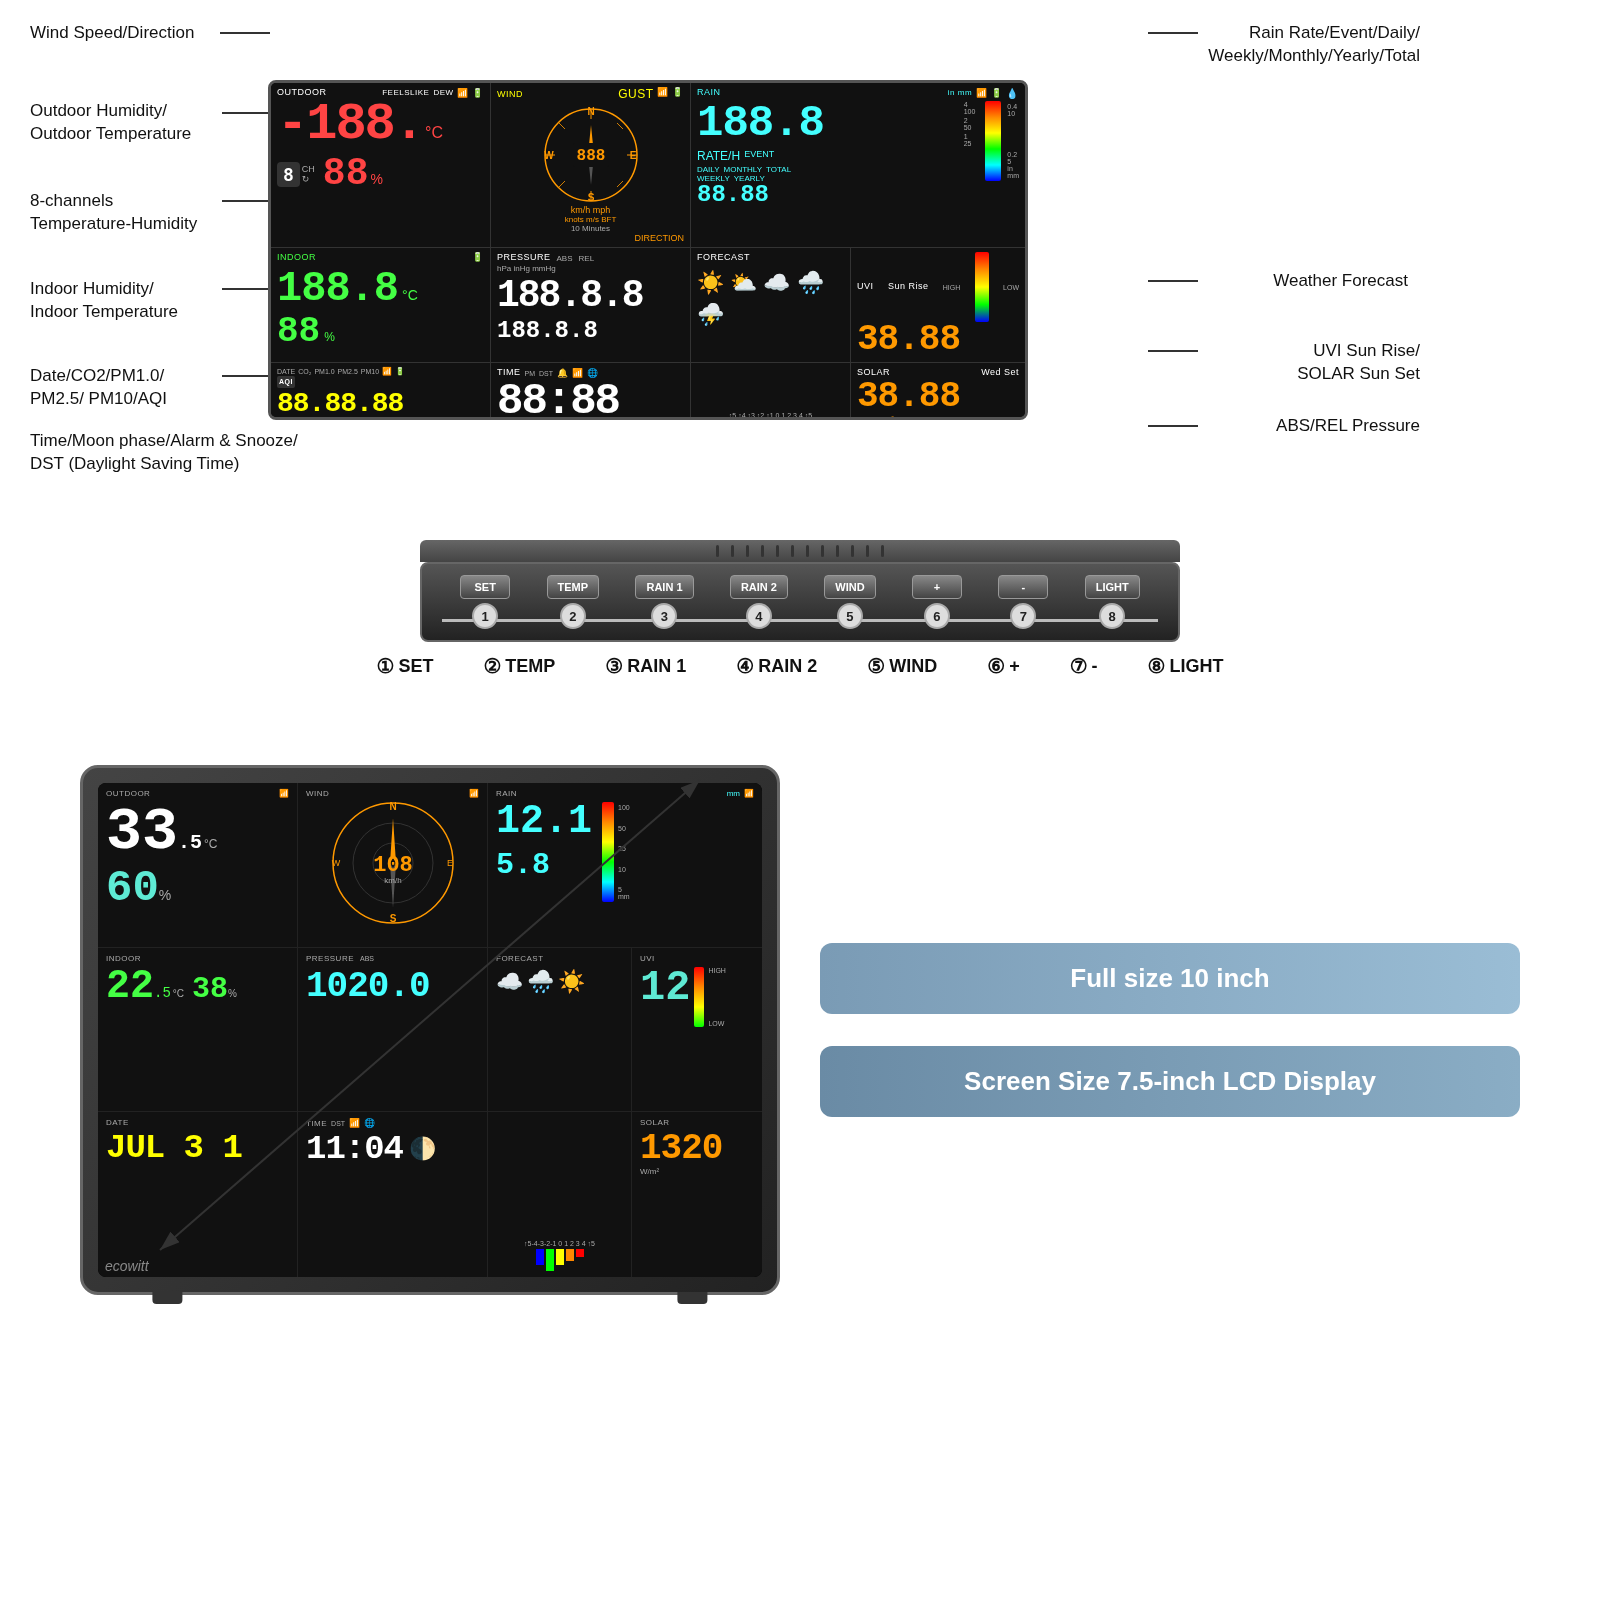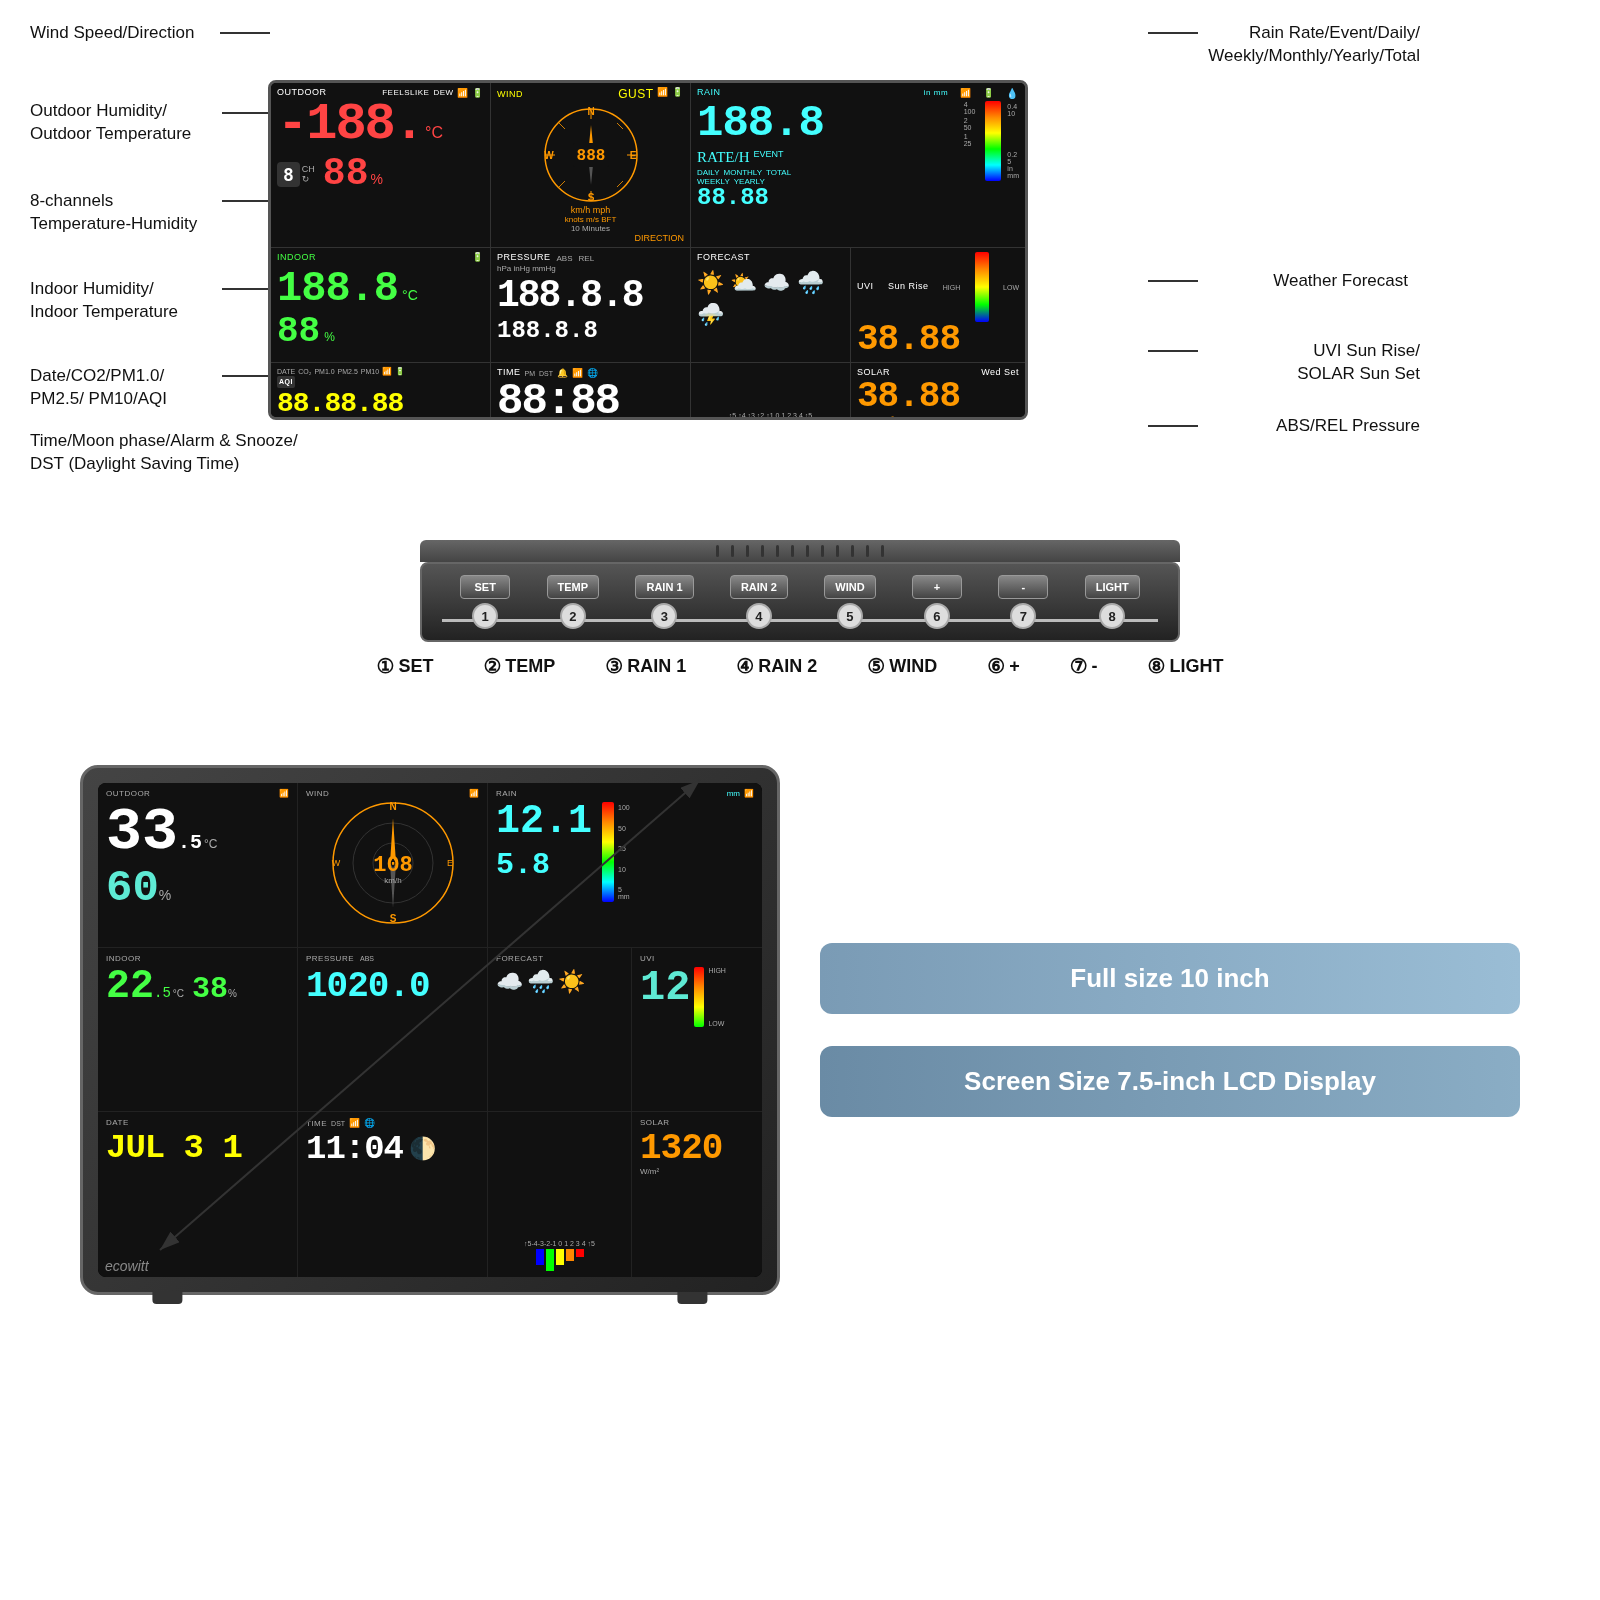--- a/index.html
+++ b/index.html
@@ -425,32 +425,32 @@
           <div style="color:#f90; font-size:9px;">km/h mph</div>
           <div style="color:#f90; font-size:8px;">knots m/s BFT</div>
           <div style="color:#aaa; font-size:8px;">10 Minutes</div>
         </div>
         <div style="color:#f90; font-size:9px; text-align:right;">DIRECTION</div>
       </div>
 
       <div class="lcd-cell" style="flex:1; background:#111; display:flex; flex-direction:column;">
         <div style="display:flex; justify-content:space-between; align-items:center;">
           <div class="cell-label cyan">RAIN</div>
-          <div style="display:flex; gap:12px; align-items:center;">
+          <div style="display:flex; gap:4px; align-items:center;">
             <div class="cell-label cyan" style="font-size:8px;">in mm</div>
             <div style="color:#fff; font-size:9px;">📶</div>
             <div style="color:#ff0; font-size:9px;">🔋</div>
             <div style="color:#fff; font-size:10px;">💧</div>
           </div>
         </div>
         <div style="display:flex; align-items:flex-start; gap:6px; margin-top:2px;">
           <div style="flex:1;">
             <div class="big-num cyan" style="font-size:44px; letter-spacing:-1px;">188.8</div>
             <div style="display:flex; gap:4px; margin-top:4px;">
-              <div style="color:#4ff; font-size:15px;font-family:Liberation Serif, serif;">RATE/H</div>
+              <div style="color:#4ff; font-size:12px;">RATE/H</div>
               <div style="color:#4ff; font-size:9px;">EVENT</div>
             </div>
             <div style="display:flex; gap:4px; margin-top:2px; flex-wrap:wrap;">
               <div style="color:#4ff; font-size:8px;">DAILY</div>
               <div style="color:#4ff; font-size:8px;">MONTHLY</div>
               <div style="color:#4ff; font-size:8px;">TOTAL</div>
             </div>
             <div style="display:flex; gap:4px;">
               <div style="color:#4ff; font-size:8px;">WEEKLY</div>
               <div style="color:#4ff; font-size:8px;">YEARLY</div>

